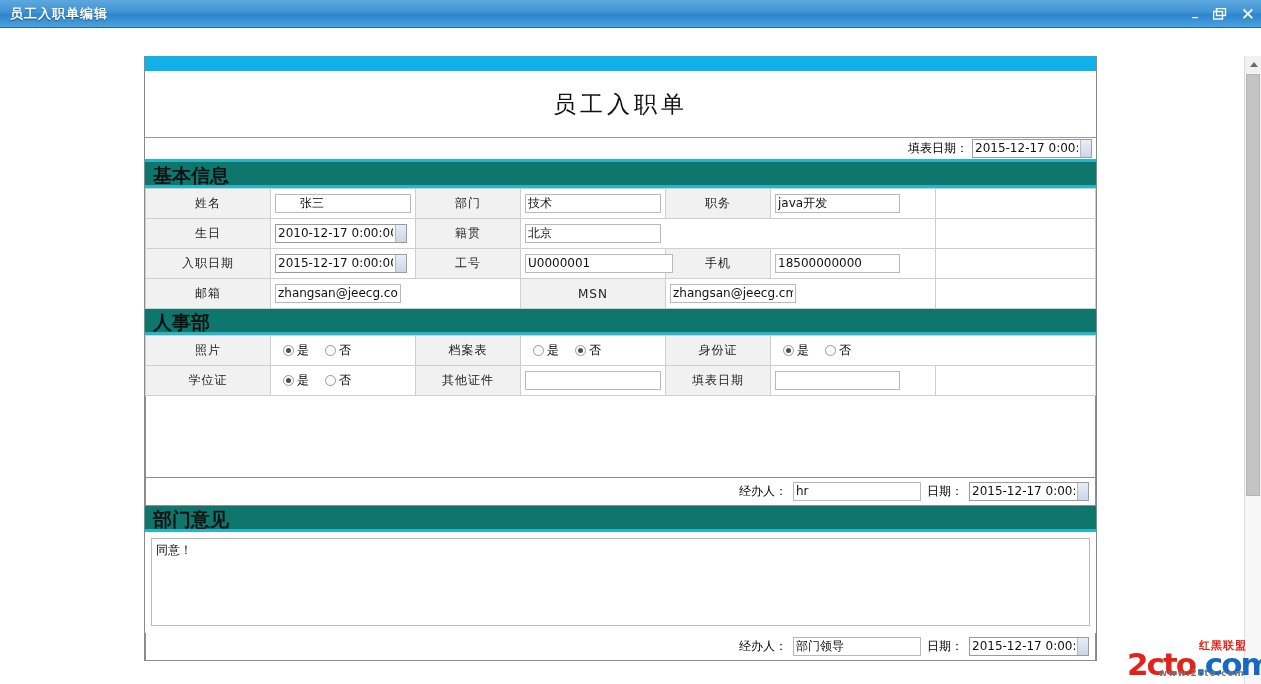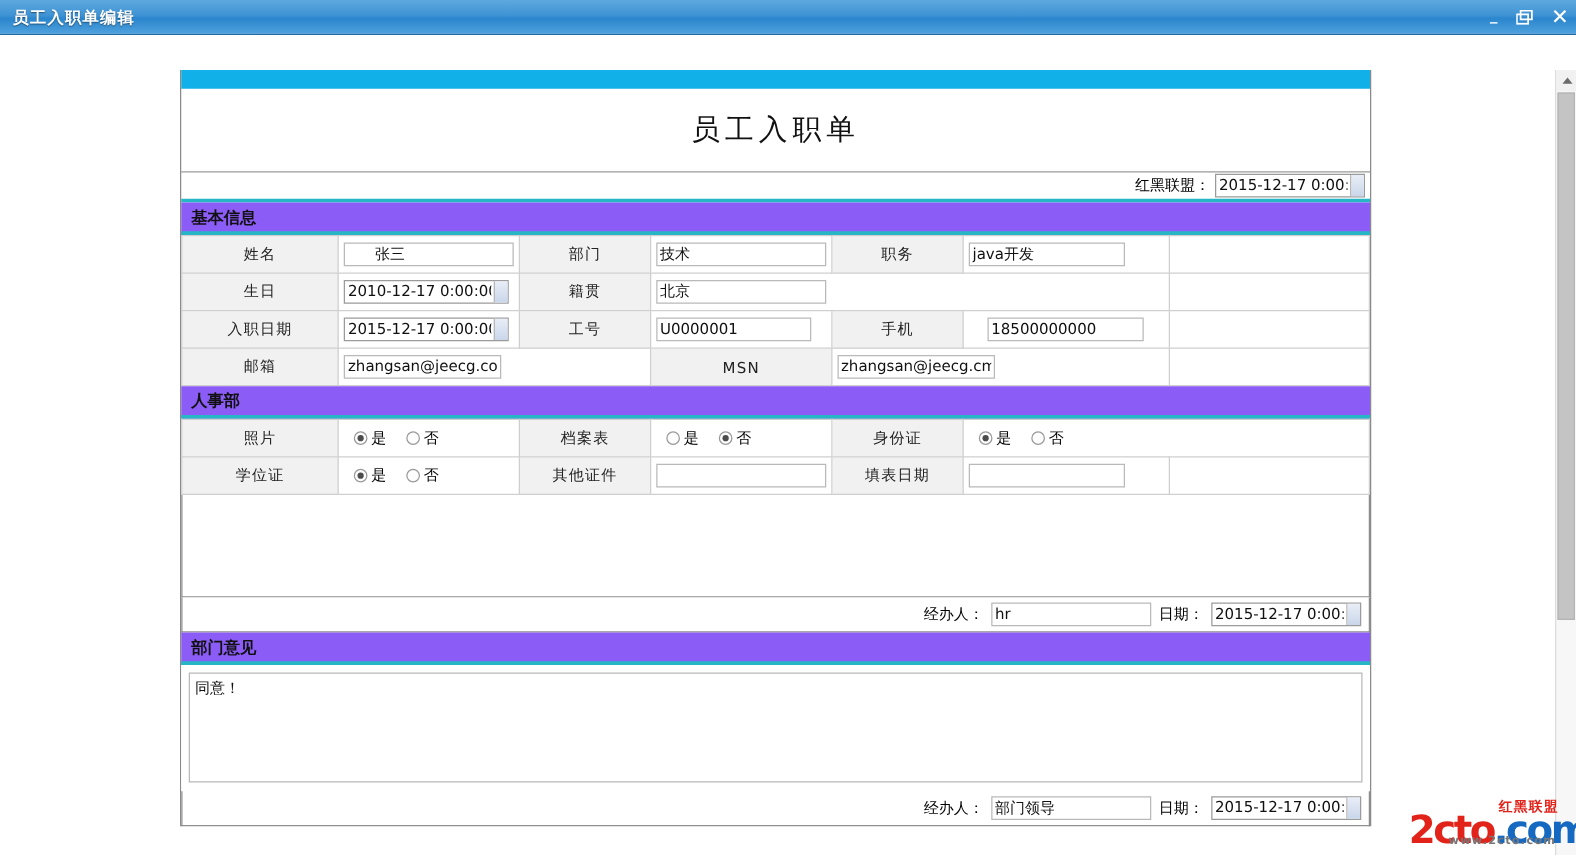--- a/index.html
+++ b/index.html
@@ -61,22 +61,22 @@
     font-family:"DejaVu Serif","Liberation Serif",serif;
   }
   .fill-date-row{
     height:24px;display:flex;align-items:center;justify-content:flex-end;
     padding-right:4px;border-bottom:3px solid #27b6c6;box-sizing:border-box;
   }
   .fill-date-row .lbl{font-size:12px;margin-right:4px;}
 
   .section-head{
     height:26px;line-height:26px;padding-left:8px;
-    font-weight:bold;font-size:13px;color:#111;
-    border-bottom:3px solid #27b6c6;box-sizing:border-box;background:#8b5cf6;
+    font-weight:bold;font-size:19px;color:#111;
+    border-bottom:3px solid #27b6c6;box-sizing:border-box;background:#0f766e;
   }
 
   table.grid{border-collapse:collapse;width:100%;table-layout:fixed;}
   table.grid td{
     border:1px solid #cfcfcf;height:30px;padding:0 4px;
     font-size:12px;vertical-align:middle;box-sizing:border-box;
   }
   td.lab{background:#f1f1f1;text-align:center;color:#222;letter-spacing:1px;}
   td.val{background:#ffffff;}
   td.blank{background:#ffffff;border:1px solid #cfcfcf;}
@@ -157,21 +157,21 @@
 
 <div class="desktop">
 
   <div class="panel">
 
     <div class="topbar"></div>
 
     <div class="form-title">员工入职单</div>
 
     <div class="fill-date-row">
-      <span class="lbl">红黑联盟：</span>
+      <span class="lbl">填表日期：</span>
       <span class="datewrap">
         <input class="t dark" style="width: 120px;" value="2015-12-17 0:00:00">
         <span class="date-btn"></span>
       </span>
     </div>
 
     <div class="section-head">基本信息</div>
 
     <table class="grid">
       <colgroup>
@@ -219,25 +219,25 @@
         <tr>
           <td class="lab">入职日期</td>
           <td class="val">
             <span class="datewrap">
               <input class="t dark" style="width: 132px;" value="2015-12-17 0:00:00">
               <span class="date-btn"></span>
             </span>
           </td>
           <td class="lab">工号</td>
           <td class="val">
-            <input class="t" style="width: 124px;" value="U0000001">
+            <input class="t" style="width: 148px;" value="U0000001">
           </td>
           <td class="lab">手机</td>
           <td class="val">
-            <input class="t" style="width: 125px; margin-left: 15px;" value="18500000000">
+            <input class="t" style="width: 125px;" value="18500000000">
           </td>
           <td class="blank"></td>
         </tr>
 
         <tr>
           <td class="lab">邮箱</td>
           <td class="val" colspan="2">
             <input class="t" style="width: 126px;" value="zhangsan@jeecg.com">
           </td>
           <td class="lab">MSN</td>

